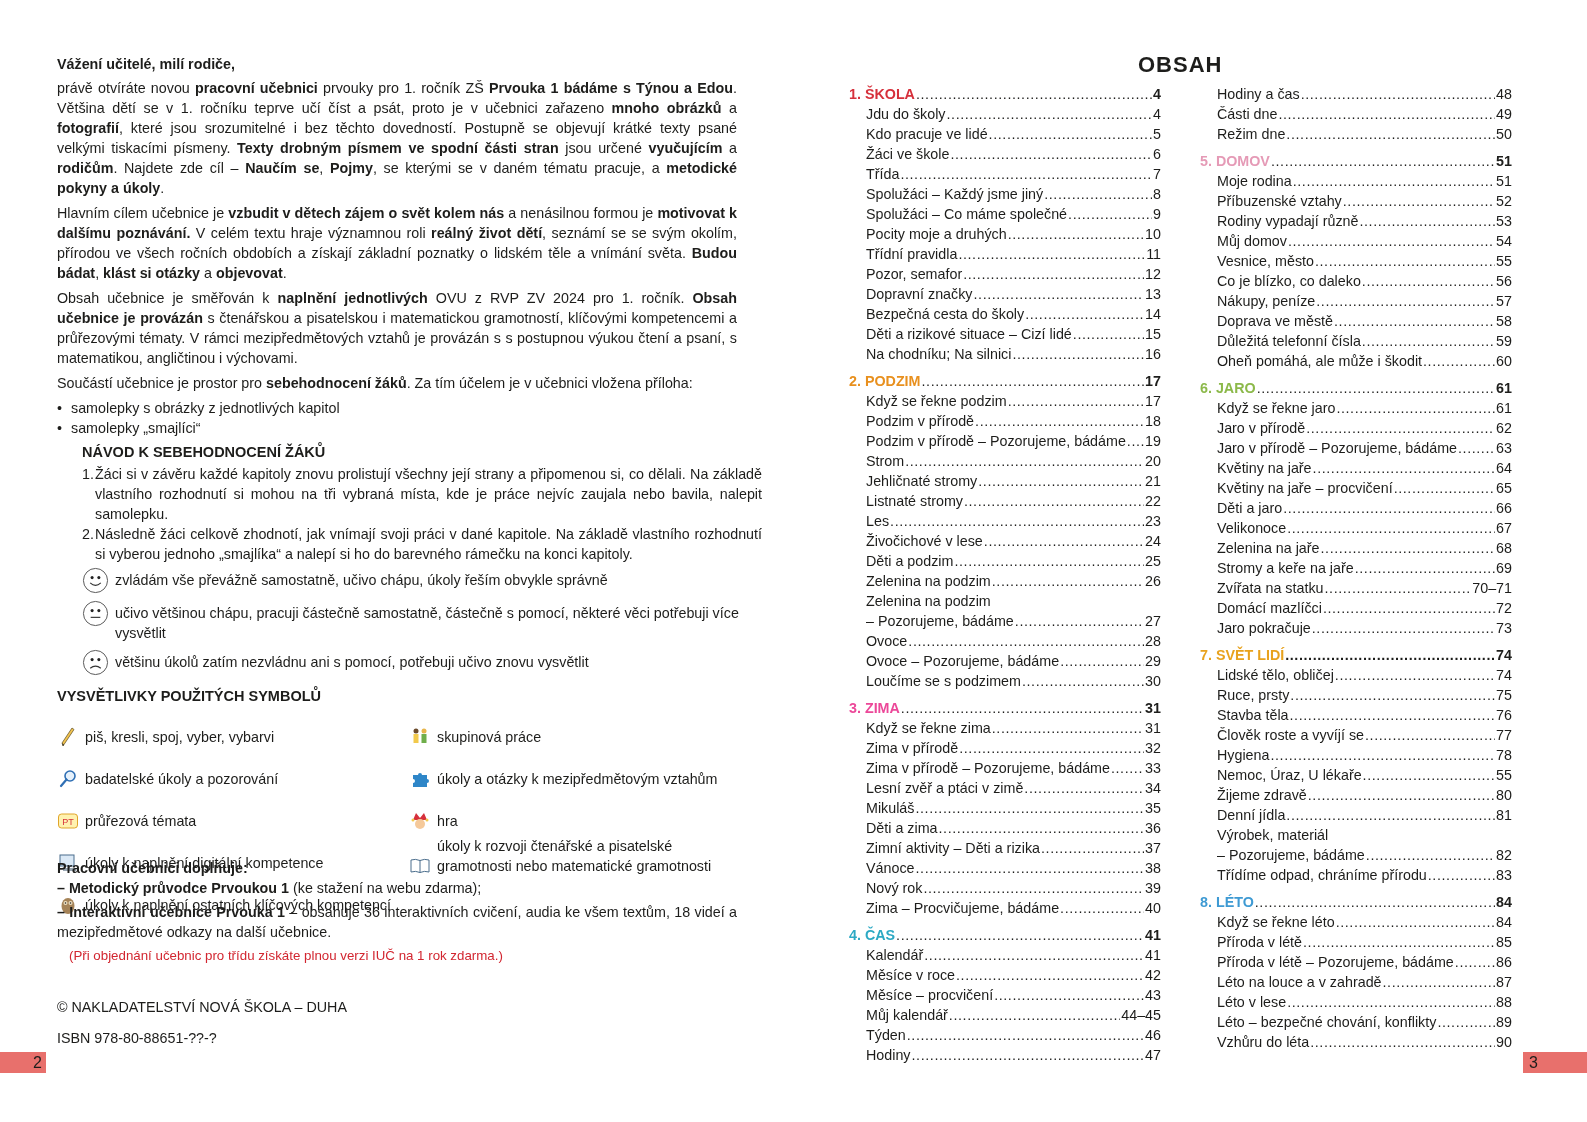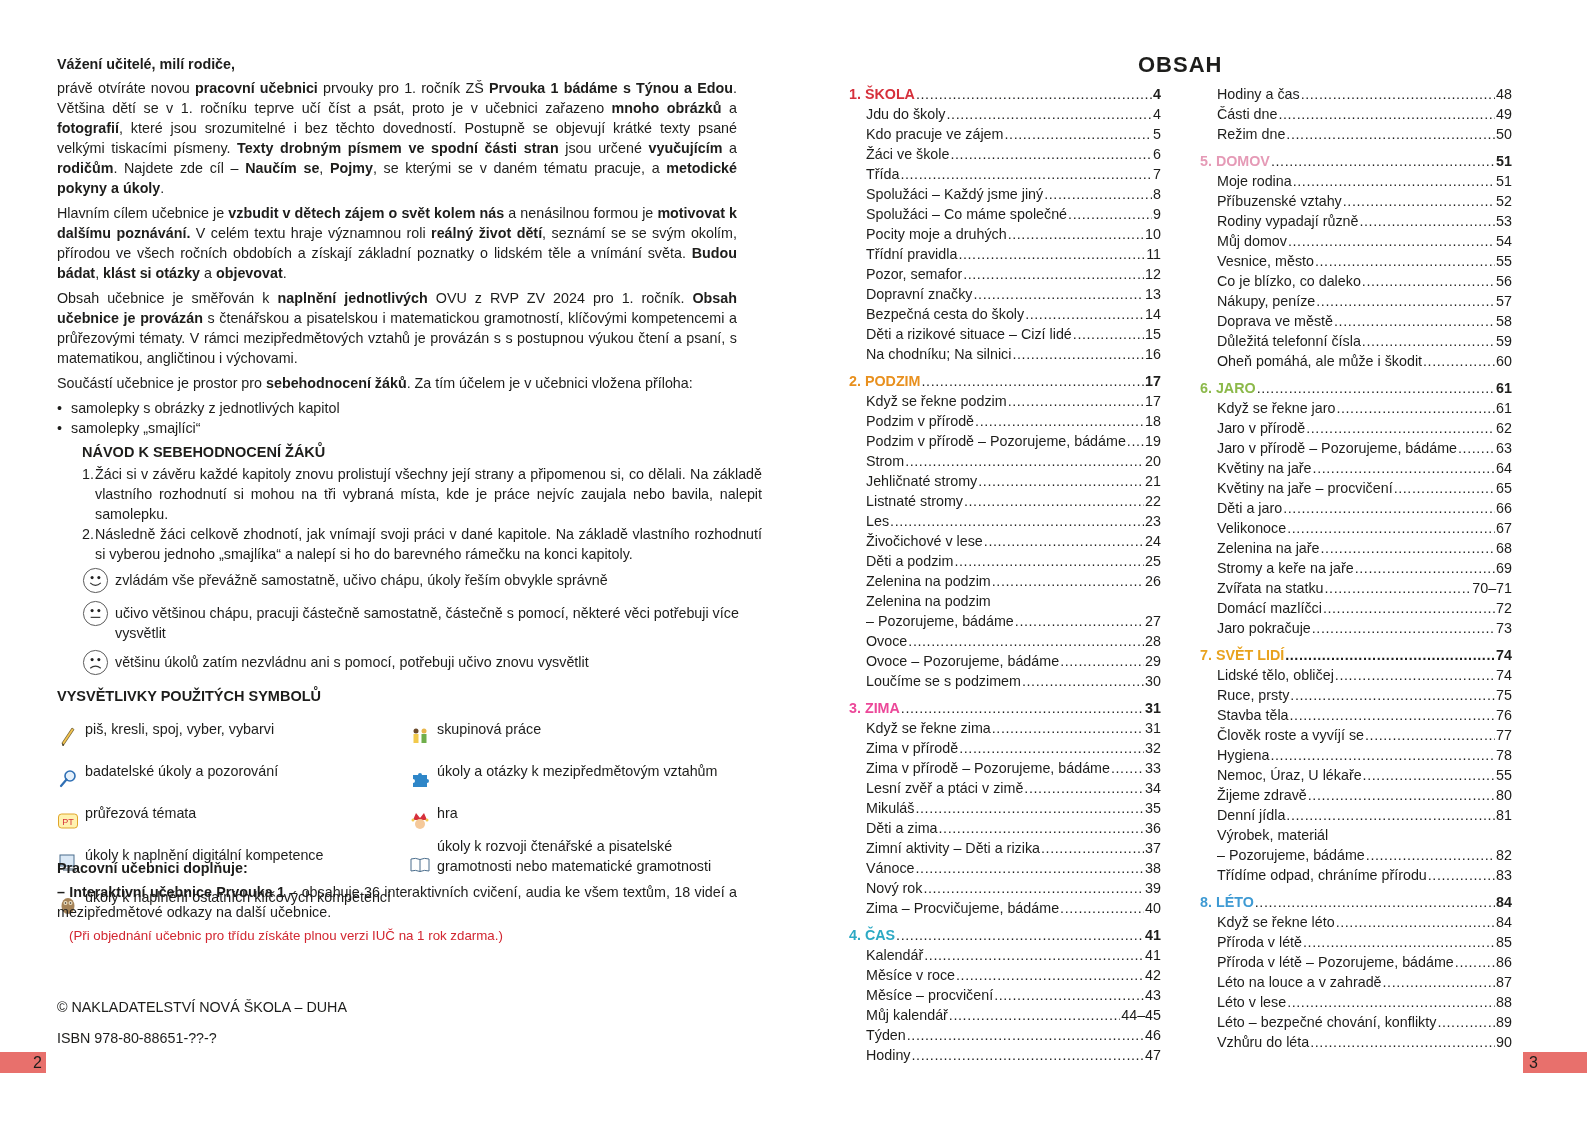--- a/index.html
+++ b/index.html
@@ -24,21 +24,21 @@
   .section-title { font-weight: bold; font-size: 14.5px; margin-bottom: 2px; }
   .steps { margin: 0; padding: 0; list-style: none; }
   .steps li { position: relative; padding-left: 13px; text-align: justify; }
   .steps li .num { position: absolute; left: 0; top: 0; }
   .smiley-row { display: flex; align-items: flex-start; margin-top: 4px; }
   .smiley { flex: 0 0 27px; height: 27px; margin-right: 6px; margin-top: -3px; }
   .smiley svg { width: 27px; height: 27px; }
 
   .legend { top: 686px; }
   .legend-grid { display: grid; grid-template-columns: 352px 330px; row-gap: 5px; margin-top: 4px; }
-  .legend-item { display: flex; align-items: center; }
+  .legend-item { display: flex; align-items: flex-end; }
   .legend-icon { flex: 0 0 22px; height: 20px; margin-right: 6px; display: flex; align-items: center; justify-content: center; margin-top: 17px; }
   .legend-icon svg { width: 20px; height: 20px; }
 
   .supplement { top: 858px; }
   .supplement .line { padding-left: 0; }
   .supplement .indent { padding-left: 12px; }
   .red { color: #d22630; font-size: 13.3px; }
 
   .copyright { top: 997px; }
   .isbn { top: 1028px; }
@@ -217,20 +217,21 @@
               </svg>
             </span>
           <span>úkoly k rozvoji čtenářské a pisatelské gramotnosti nebo matematické gramotnosti</span>
         </div>
       </div>
     </div>
   </div>
 
   <div class="lp supplement">
     <div style="font-weight:bold">Pracovní učebnici doplňuje:</div>
+    <div class="line"><b>– Metodický průvodce Prvoukou 1</b><span> (ke stažení na webu zdarma);</span></div>
     <div class="line" style="margin-top:4px; text-align: justify;"><b>– Interaktivní učebnice Prvouka 1</b><span> – obsahuje 36 interaktivních cvičení, audia ke všem textům, 18 videí a mezipředmětové odkazy na další učebnice.</span></div>
     <div class="indent red" style="margin-top:4px">(Při objednání učebnic pro třídu získáte plnou verzi IUČ na 1 rok zdarma.)</div>
   </div>
 
   <div class="lp copyright">© NAKLADATELSTVÍ NOVÁ ŠKOLA – DUHA</div>
   <div class="lp isbn">ISBN 978-80-88651-??-?</div>
 
   <div class="page-num page-num-left">2</div>
 </div>
 
@@ -242,21 +243,21 @@
           <span class="toc-label" style="color: rgb(214, 48, 59);">1. ŠKOLA</span>
           <span class="toc-dots"></span>
           <span class="toc-page">4</span>
         </div>
         <div class="toc-row sub">
           <span class="toc-label">Jdu do školy</span>
           <span class="toc-dots"></span>
           <span class="toc-page">4</span>
         </div>
         <div class="toc-row sub">
-          <span class="toc-label">Kdo pracuje ve zájem</span>
+          <span class="toc-label">Kdo pracuje ve lidé</span>
           <span class="toc-dots"></span>
           <span class="toc-page">5</span>
         </div>
         <div class="toc-row sub">
           <span class="toc-label">Žáci ve škole</span>
           <span class="toc-dots"></span>
           <span class="toc-page">6</span>
         </div>
         <div class="toc-row sub">
           <span class="toc-label">Třída</span>

